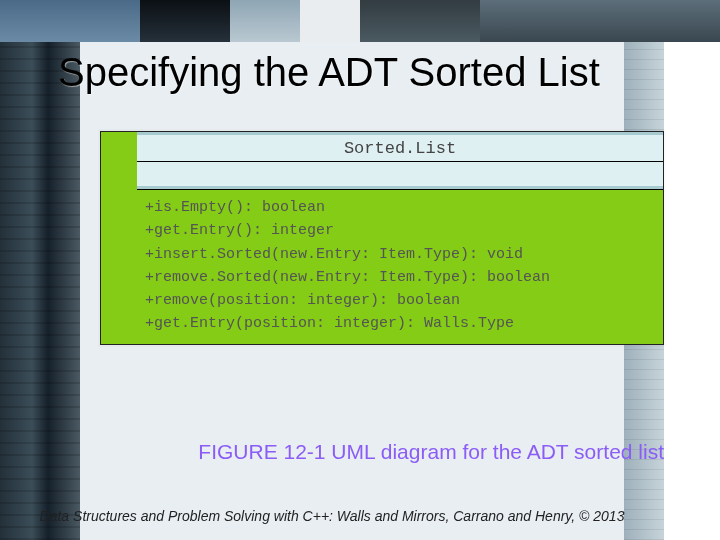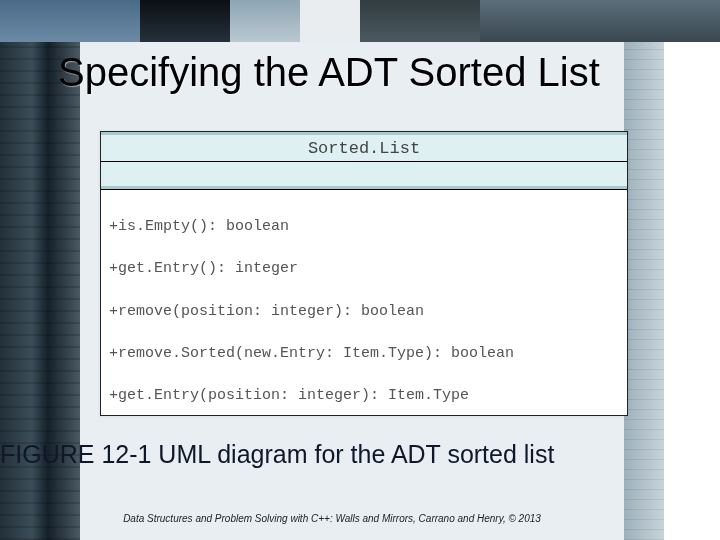--- a/index.html
+++ b/index.html
@@ -61,23 +61,24 @@
     font-size: 40px;
     color: #000;
     text-shadow: 1px 1px 1px rgba(255,255,255,0.5);
   }
 
   .uml {
     position: absolute;
     top: 131px;
     left: 100px;
     width: 526px;
-    background: #ffffff;
+    background: #84cc16;
     border: 1px solid #222;
     box-shadow: 0 0 0 2px rgba(0,0,0,0.02);
+    padding-left: 36px;
   }
   .uml .section {
     border-top: 1px solid #222;
   }
   .uml .section:first-child { border-top: none; }
   .uml .classname {
     text-align: center;
     font-family: "Courier New", Courier, monospace;
     font-size: 17px;
     color: #444;
@@ -93,36 +94,36 @@
     border-bottom: 3px solid #a7c9d0;
   }
   .uml .methods {
     padding: 6px 8px 8px;
     font-family: "Courier New", Courier, monospace;
     font-size: 15px;
     line-height: 1.55;
     color: #555;
     border-top: 1px solid #000;
   }
-  .uml .methods div { white-space: pre; margin-top: 19px; }
+  .uml .methods div { white-space: pre; }
 
   .caption {
     position: absolute;
     left: 0; right: 0;
     top: 440px;
-    text-align: left;
-    font-size: 25px;
-    color: #0f172a;
+    text-align: right;
+    font-size: 21px;
+    color: #8b5cf6;
   }
   .footer {
     position: absolute;
     left: 0; right: 0;
     bottom: 16px;
     text-align: center;
-    font-size: 10px;
+    font-size: 14px;
     font-style: italic;
     color: #222;
   }
 </style>
 </head>
 <body>
 
 <div class="slide">
 
   <div class="bg-top">
@@ -137,22 +138,23 @@
   <div class="bg-right"></div>
 
   <div class="heading">Specifying the ADT Sorted List</div>
 
   <div class="uml">
     <div class="classname">Sorted.List</div>
     <div class="attrs section"></div>
     <div class="methods section">
       <div>+is.Empty(): boolean</div>
       <div>+get.Entry(): integer</div>
+      <div>+insert.Sorted(new.Entry: Item.Type): void</div>
+      <div>+remove.Sorted(new.Entry: Item.Type): boolean</div>
       <div>+remove(position: integer): boolean</div>
-      <div>+remove.Sorted(new.Entry: Item.Type): boolean</div>
-      <div>+get.Entry(position: integer): Item.Type</div>
+      <div>+get.Entry(position: integer): Walls.Type</div>
     </div>
   </div>
 
   <div class="caption">FIGURE 12-1 UML diagram for the ADT sorted list</div>
 
   <div class="footer">Data Structures and Problem Solving with C++: Walls and Mirrors, Carrano and Henry, © 2013</div>
 </div>
 
 </body></html>

